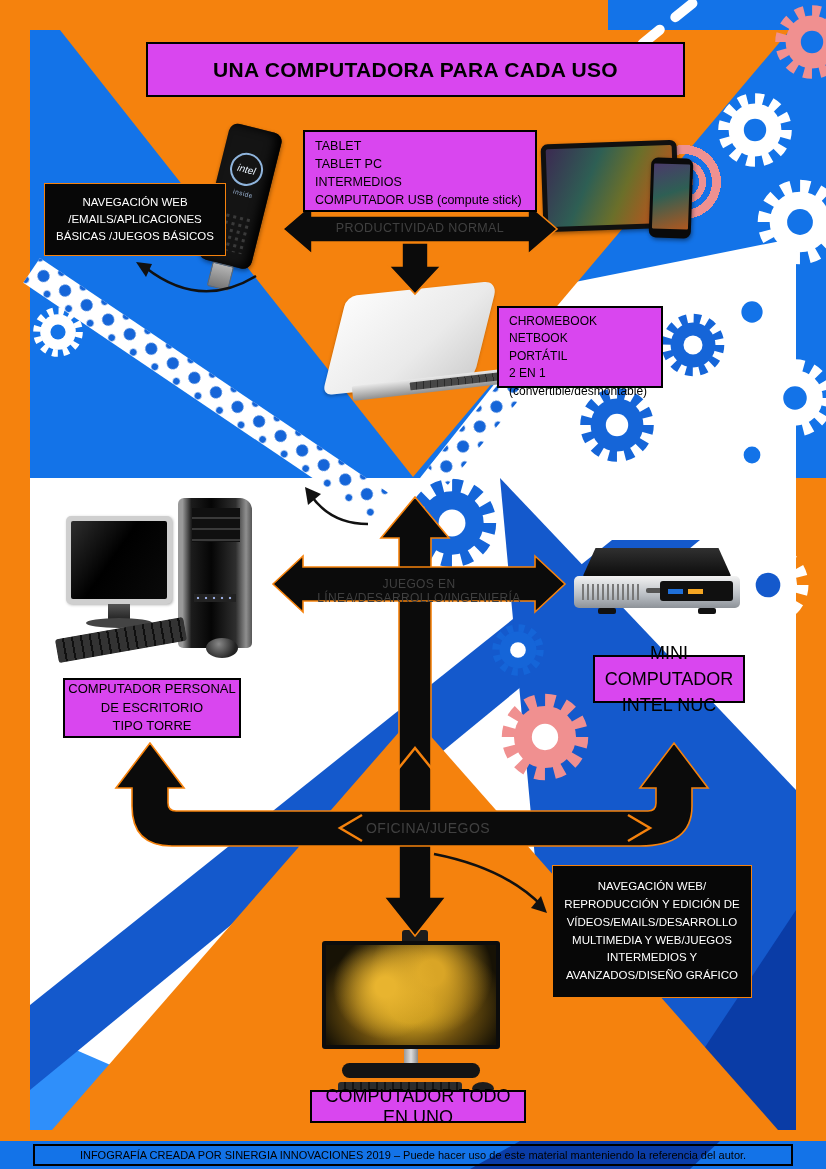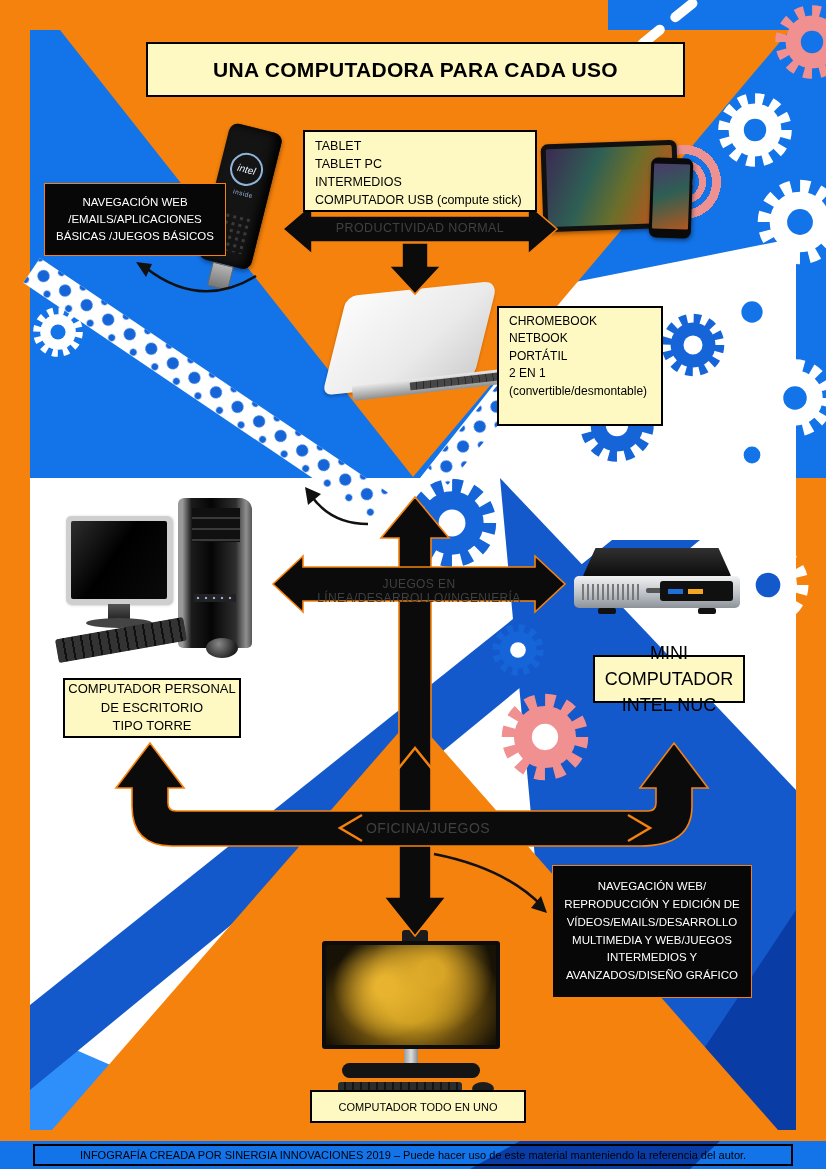--- a/index.html
+++ b/index.html
@@ -1,21 +1,21 @@
 <!DOCTYPE html>
 <html><head>
 <meta charset="utf-8">
 <style>
   html,body{margin:0;padding:0;background:#fff;}
   #page{position:relative;width:826px;height:1169px;background:#F5820D;overflow:hidden;
         font-family:"Liberation Sans",sans-serif;}
   #page svg.layer{position:absolute;left:0;top:0;pointer-events:none;}
 
   
-  .wbox{position:absolute;background:#fef9c3;border:2px solid #000;color:#000;box-sizing:border-box;}
+  .wbox{position:absolute;background:#d946ef;border:2px solid #000;color:#000;box-sizing:border-box;}
   .bbox{position:absolute;background:#070707;border:1px solid #F5820D;color:#fff;box-sizing:border-box;
         display:flex;align-items:center;justify-content:center;text-align:center;
         font-size:11.5px;line-height:1.5;padding:2px 8px;}
   .center{display:flex;flex-direction:column;align-items:center;justify-content:center;text-align:center;}
   .title{font-size:21px;font-weight:700;letter-spacing:.3px;display:flex;align-items:center;justify-content:center;}
   .linesbox{padding:5px 10px;font-size:12.5px;line-height:1.45;}
   .alabel{position:absolute;color:#404040;font-weight:400;text-align:center;letter-spacing:.4px;}
   .dotstrip{position:absolute;transform-origin:top left;background-color:#fff;
     background-image:radial-gradient(circle,#1565D8 5.5px,transparent 6.5px),
                      radial-gradient(circle,#1565D8 3px,transparent 4px);
@@ -269,21 +269,21 @@
 
   <div class="wbox linesbox" style="left:303px;top:130px;width:234px;height:82px">
     <div>TABLET</div>
     <div>TABLET PC</div>
     <div>INTERMEDIOS</div>
     <div>COMPUTADOR USB (compute stick)</div>
   </div>
 
   <div class="bbox" style="left:44px;top:183px;width:182px;height:73px">NAVEGACIÓN WEB /EMAILS/APLICACIONES BÁSICAS /JUEGOS BÁSICOS</div>
 
-  <div class="wbox linesbox" style="left:497px;top:306px;width:166px;height:120px;font-size:12px">
+  <div class="wbox linesbox" style="left:497px;top:306px;width:166px;height:82px;font-size:12px">
     <div>CHROMEBOOK</div>
     <div>NETBOOK</div>
     <div>PORTÁTIL</div>
     <div>2 EN 1</div>
     <div>(convertible/desmontable)</div>
   </div>
 
 
   <div class="wbox center" style="left:63px;top:678px;width:178px;height:60px;font-size:13px;line-height:1.45">
     <div>COMPUTADOR PERSONAL</div>
@@ -291,21 +291,21 @@
     <div>TIPO TORRE</div>
   </div>
 
   <div class="wbox center" style="left:593px;top:655px;width:152px;height:48px;font-size:18px;line-height:1.45">
     <div>MINI COMPUTADOR</div>
     <div>INTEL NUC</div>
   </div>
 
   <div class="bbox" style="left:552px;top:865px;width:200px;height:133px;line-height:1.55">NAVEGACIÓN WEB/ REPRODUCCIÓN Y EDICIÓN DE VÍDEOS/EMAILS/DESARROLLO MULTIMEDIA Y WEB/JUEGOS INTERMEDIOS Y AVANZADOS/DISEÑO GRÁFICO</div>
 
-  <div class="wbox center" style="left:310px;top:1090px;width:216px;height:33px;font-size:11px">
+  <div class="wbox center" style="left:310px;top:1090px;width:216px;height:33px;font-size:18px">
     <div>COMPUTADOR TODO EN UNO</div>
   </div>
 
   <div class="alabel" style="left:295px;top:221px;width:250px;font-size:12.5px">PRODUCTIVIDAD NORMAL</div>
   <div class="alabel" style="left:287px;top:577px;width:264px;font-size:12px">JUEGOS EN LÍNEA/DESARROLLO/INGENIERÍA</div>
   <div class="alabel" style="left:328px;top:820px;width:200px;font-size:14px">OFICINA/JUEGOS</div>
 
   <svg class="layer" width="826" height="1169" viewBox="0 0 826 1169">
     <rect x="0" y="1141" width="826" height="28" fill="#1373E8"></rect>
     <polygon points="520,1141 720,1141 690,1169 470,1169" fill="#0A3CA6"></polygon>

